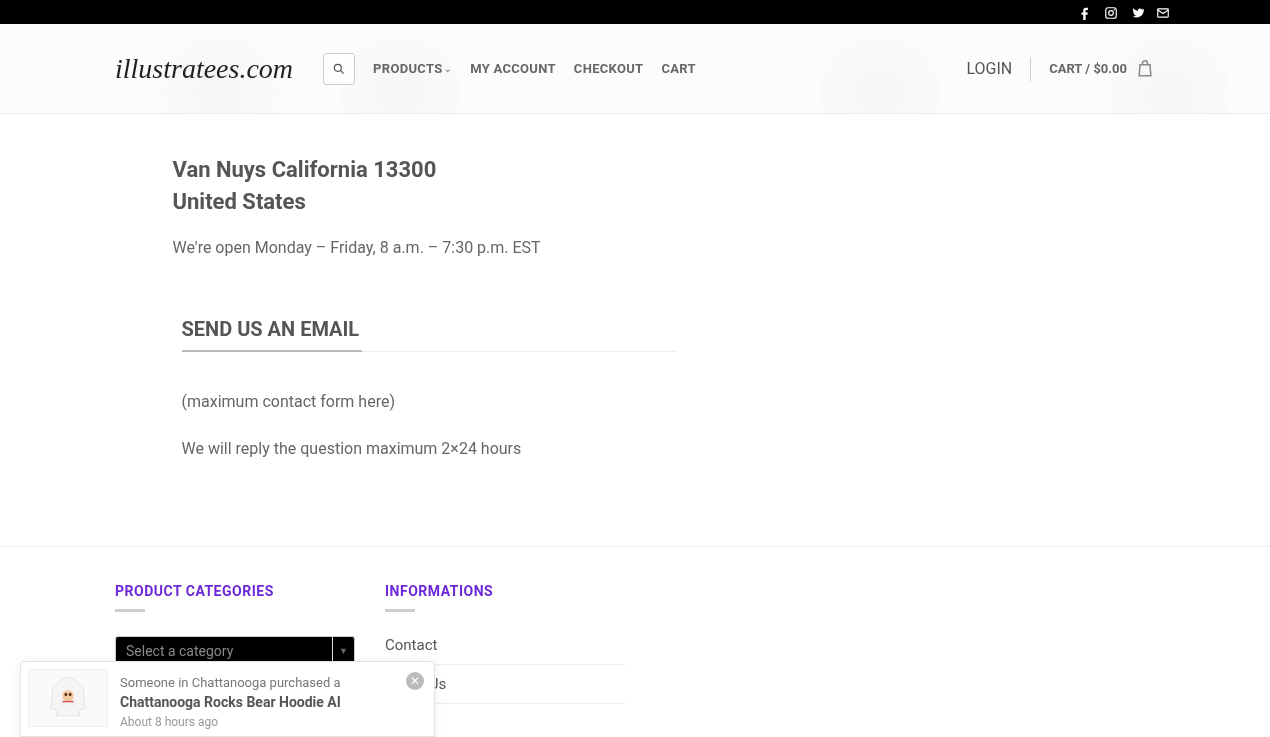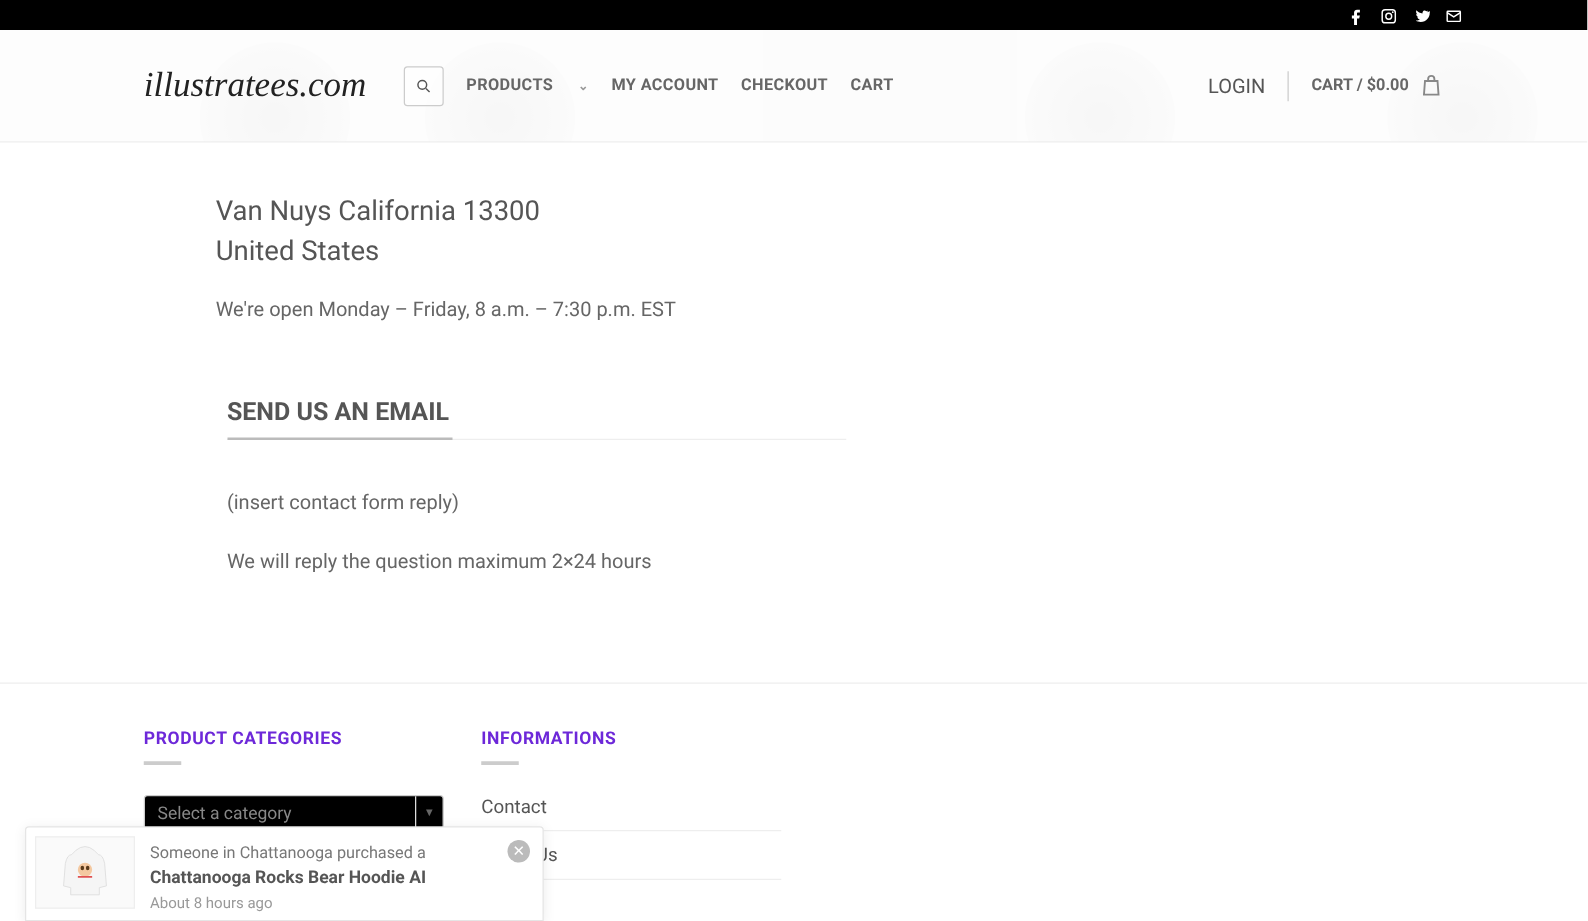--- a/index.html
+++ b/index.html
@@ -100,21 +100,21 @@
   .search-btn svg { width: 14px; height: 14px; stroke: #555; fill: none; stroke-width: 2; }
 
   .nav a.menu-item {
     font-size: 13px;
     font-weight: 700;
     color: #666;
     letter-spacing: 0.3px;
     cursor: pointer;
     display: flex;
     align-items: center;
-    gap: 20px;
+    gap: 1px;
   }
   .chev { font-size: 10px; color: #999; }
 
   .nav-right {
     margin-left: auto;
     display: flex;
     align-items: center;
     gap: 18px;
     z-index: 1;
   }
@@ -138,21 +138,21 @@
   }
 
   
   .container {
     max-width: 1155px;
     margin: 0 auto;
     padding: 40px 115px 60px 115px;
   }
   .address h2 {
     font-size: 22px;
-    font-weight: 400;
+    font-weight: 700;
     color: #555;
     line-height: 1.45;
   }
   .hours {
     margin-top: 20px;
     font-size: 16px;
     color: #666;
   }
 
   .email-box {
@@ -371,21 +371,21 @@
 <div class="container">
   <div class="address">
     <h2>Van Nuys California 13300</h2>
     <h2>United States</h2>
   </div>
   <p class="hours">We're open Monday – Friday, 8 a.m. – 7:30 p.m. EST</p>
 
   <div class="email-box">
     <h3>SEND US AN EMAIL</h3>
     <div class="rule"></div>
-    <p>(insert contact form reply)</p>
+    <p>(maximum contact form here)</p>
     <p>We will reply the question maximum 2×24 hours</p>
   </div>
 </div>
 
 <div class="footer">
   <div class="footer-col cat-col">
     <h4>PRODUCT CATEGORIES</h4>
     <div class="under"></div>
     <div class="select-wrap">
       <span>Select a category</span>

